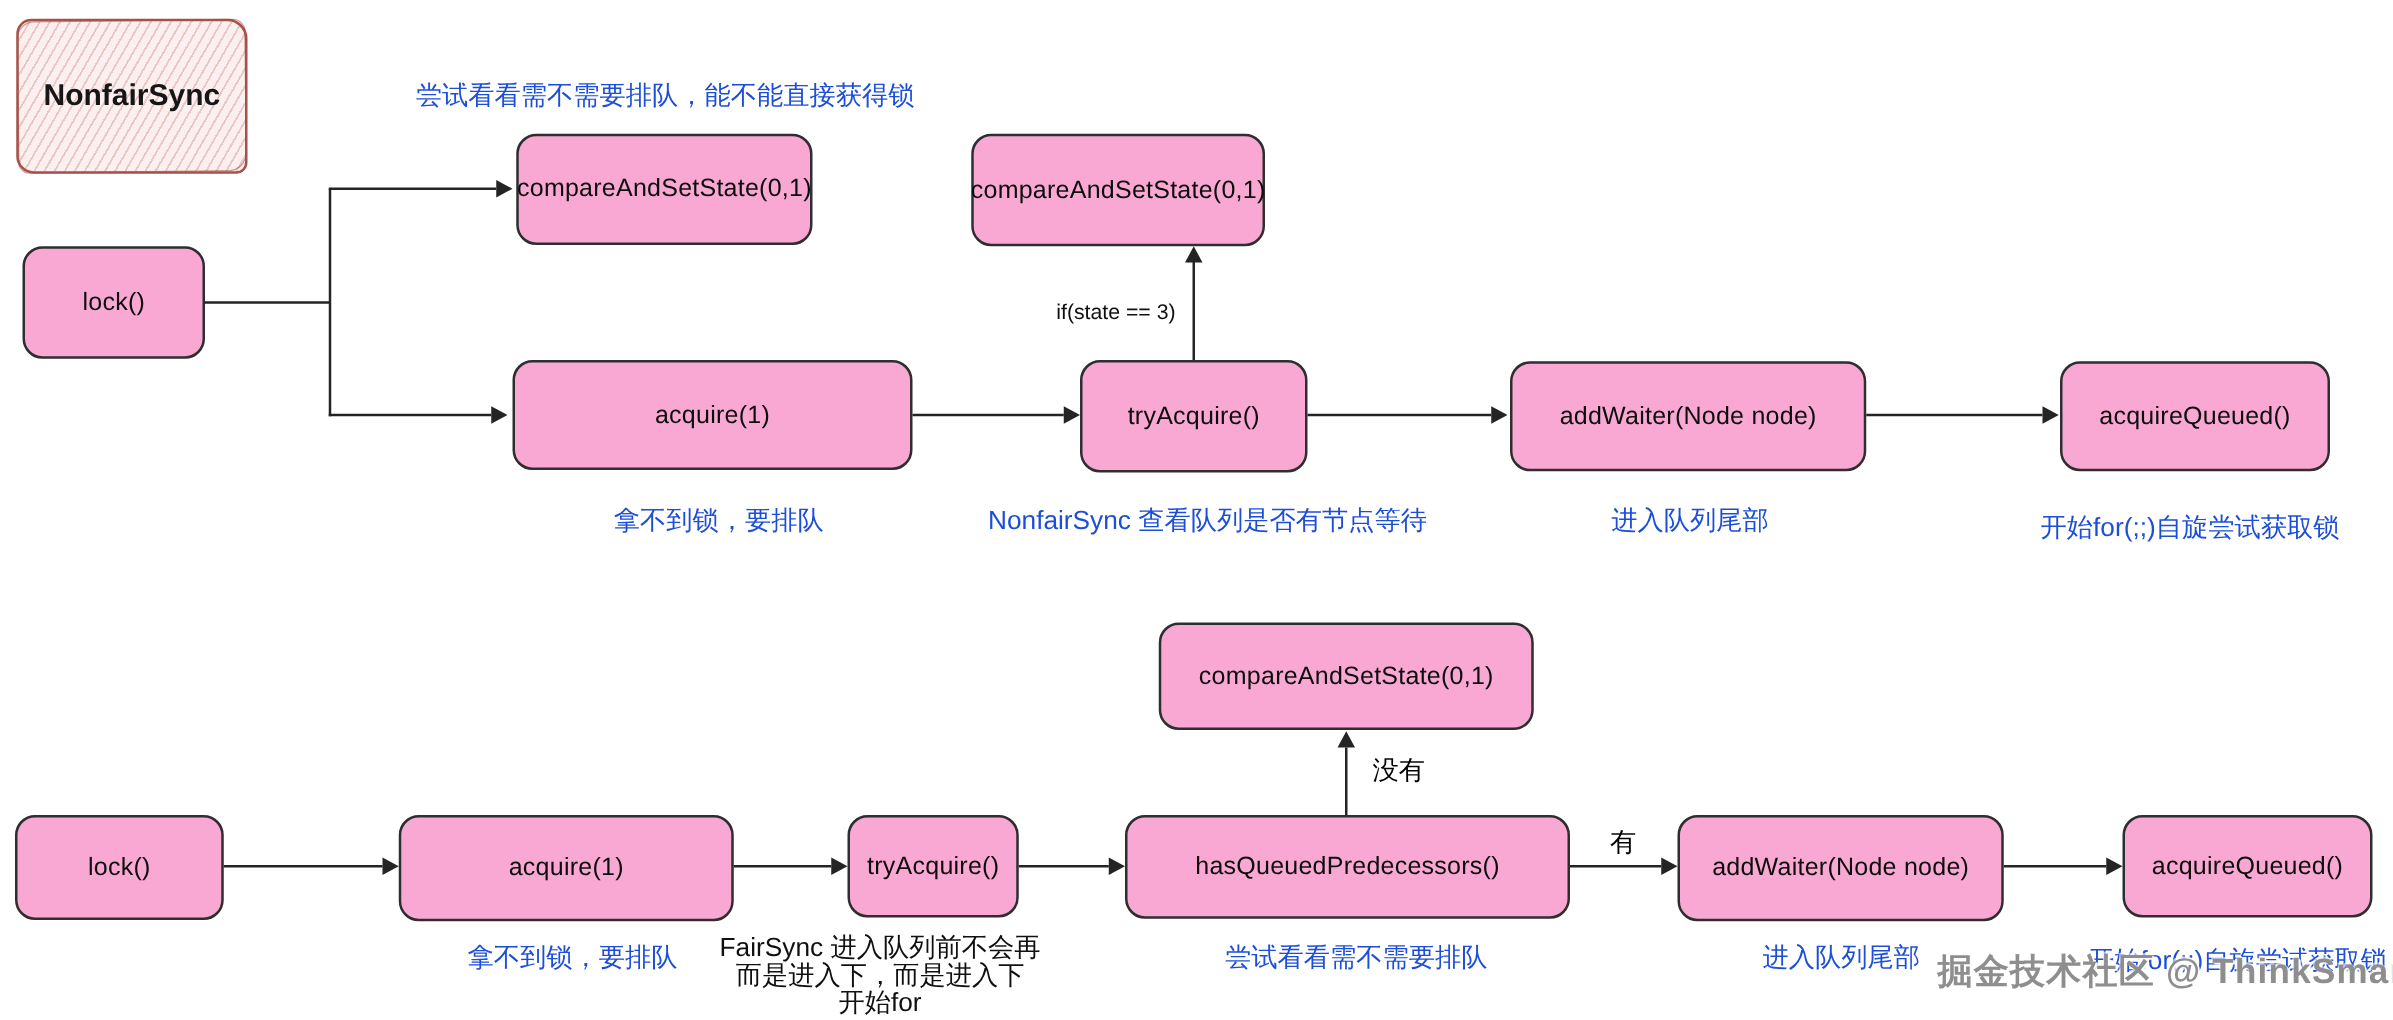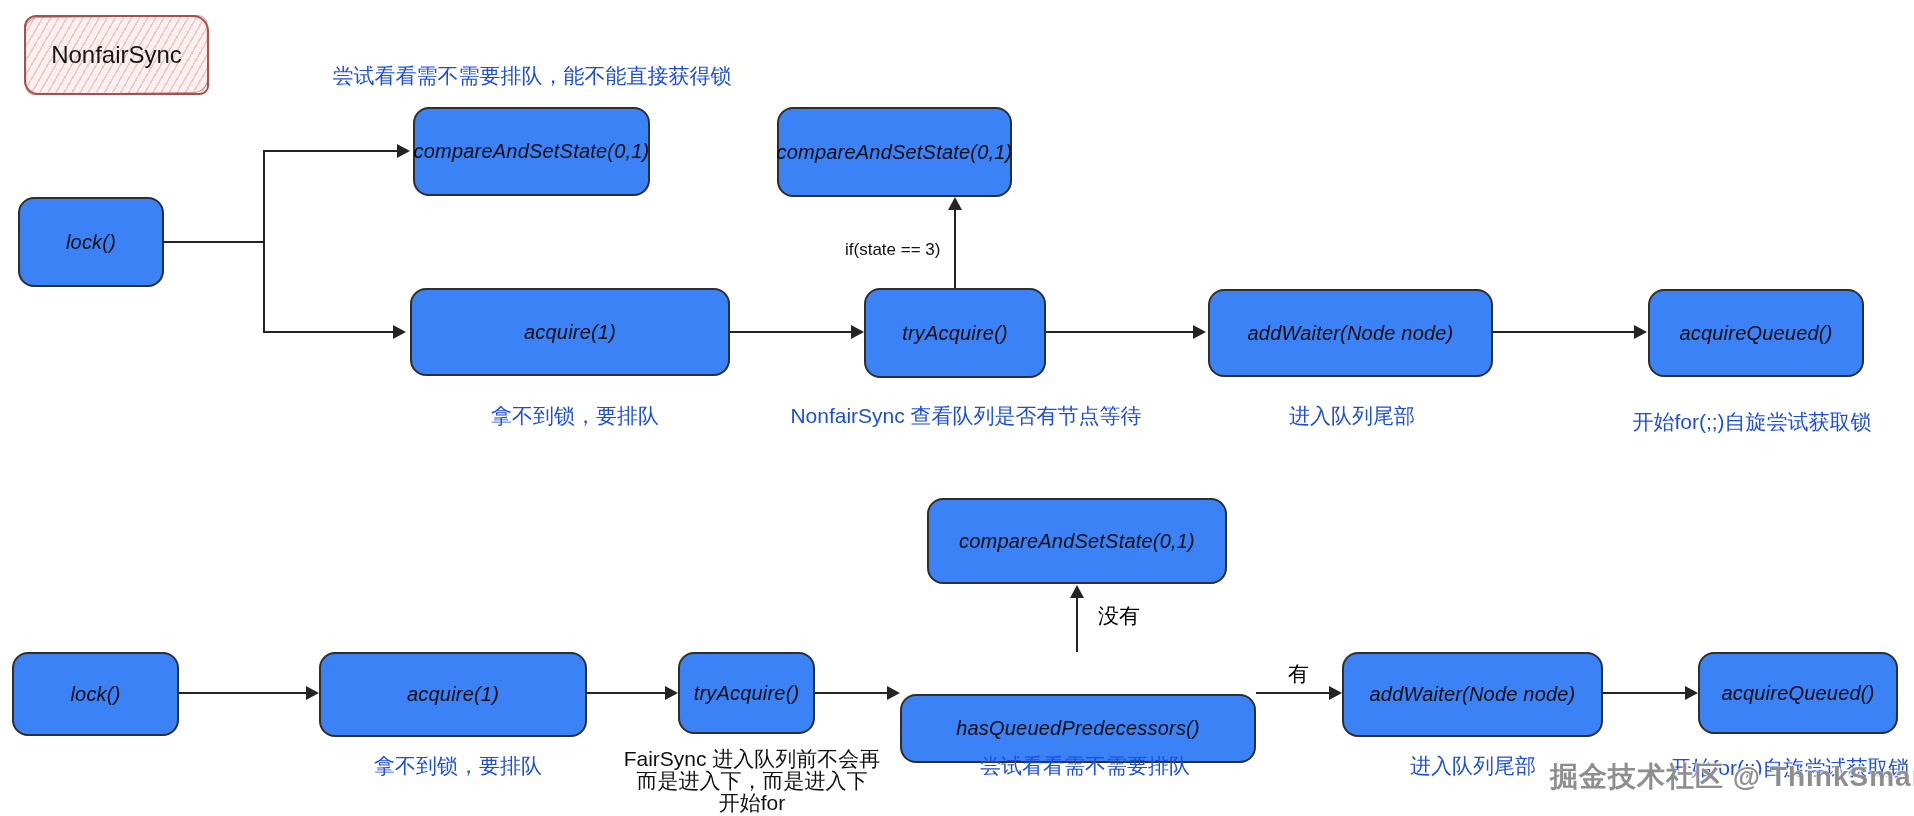--- a/index.html
+++ b/index.html
@@ -1,24 +1,24 @@
 <!DOCTYPE html>
 <html><head>
 <meta charset="utf-8">
 <style>
   html,body { margin:0; padding:0; background:#fff; }
   .canvas {
     position:relative; width:1914px; height:816px; background:#ffffff;
     overflow:hidden; font-family:"Liberation Sans", sans-serif;
   }
   .node {
-    position:absolute; box-sizing:border-box; background:#3b82f6;
+    position:absolute; box-sizing:border-box; background:#f9a8d4;
     border:2px solid #2e2e2e; border-radius:16px;
     display:flex; align-items:center; justify-content:center;
-    font-size:20px; color:#0d0d0d; white-space:nowrap; letter-spacing:0.2px;font-style:italic;
+    font-size:20px; color:#0d0d0d; white-space:nowrap; letter-spacing:0.2px;
   }
   .sketch {
     position:absolute; box-sizing:border-box;
     display:flex; align-items:center; justify-content:center;
     font-size:24px; color:#161616;
     border:2.5px solid #a5514c;
     border-radius:12px 16px 9px 14px;
     background-color:#fbf0ef;
     background-image:repeating-linear-gradient(120deg,
       rgba(190,105,99,0.30) 0px, rgba(190,105,99,0.30) 1.5px,
@@ -49,21 +49,21 @@
     position:absolute; font-size:28px; font-weight:700; color:#8e8e8e;
     white-space:nowrap; letter-spacing:1px;
     text-shadow:1px 1px 0 #ffffff, 2px 2px 1px rgba(255,255,255,0.85), -1px -1px 0 rgba(255,255,255,0.6);
   }
 </style>
 </head>
 <body>
 
 <div class="canvas">
 
-  <div class="sketch" style="left:24px; top:15px; width:185px; height:80px;">
+  <div class="sketch" style="left:13px; top:15px; width:185px; height:124px;font-weight:bold;">
     <span>NonfairSync</span>
   </div>
 
   <div class="note" style="left:532px; top:62px;">尝试看看需不需要排队，能不能直接获得锁</div>
 
   <div class="node" style="left:18px; top:197px; width:146px; height:90px;">
     <span>lock()</span>
   </div>
 
   <div class="node" style="left:413px; top:107px; width:237px; height:89px;">
@@ -118,21 +118,21 @@
   </div>
 
   <div class="node" style="left:319px; top:652px; width:268px; height:85px;">
     <span>acquire(1)</span>
   </div>
 
   <div class="node" style="left:678px; top:652px; width:137px; height:82px;">
     <span>tryAcquire()</span>
   </div>
 
-  <div class="node" style="left:900px; top:652px; width:356px; height:69px;margin-top:42px;">
+  <div class="node" style="left:900px; top:652px; width:356px; height:83px;">
     <span>hasQueuedPredecessors()</span>
   </div>
 
   <div class="node" style="left:927px; top:498px; width:300px; height:86px;">
     <span>compareAndSetState(0,1)</span>
   </div>
 
   <div class="node" style="left:1342px; top:652px; width:261px; height:85px;">
     <span>addWaiter(Node node)</span>
   </div>
@@ -151,21 +151,21 @@
   <div class="ah-r" style="left:1329px; top:686px;"></div>
   <div class="hline" style="left:1603px; top:692px; width:82px;"></div>
   <div class="ah-r" style="left:1685px; top:686px;"></div>
   <div class="vline" style="left:1076px; top:598px; height:54px;"></div>
   <div class="ah-u" style="left:1070px; top:585px;"></div>
 
   <div class="edge-label" style="left:1098px; top:602px;">没有</div>
   <div class="edge-label" style="left:1288px; top:660px;">有</div>
 
   <div class="note" style="left:458px; top:752px;">拿不到锁，要排队</div>
-  <div class="note-multi" style="left:752px; top:748px;text-align:center;">
+  <div class="note-multi" style="left:704px; top:748px;text-align:center;">
     <div>FairSync 进入队列前不会再</div>
     <div>而是进入下，而是进入下</div>
     <div>开始for</div>
   </div>
   <div class="note" style="left:1085px; top:752px;">尝试看看需不需要排队</div>
   <div class="note" style="left:1473px; top:752px;">进入队列尾部</div>
   <div class="note" style="left:1790px; top:754px;">开始for(;;)自旋尝试获取锁</div>
 
   <div class="watermark" style="left:1550px; top:758px;">掘金技术社区 @ ThinkSmart</div>
 

